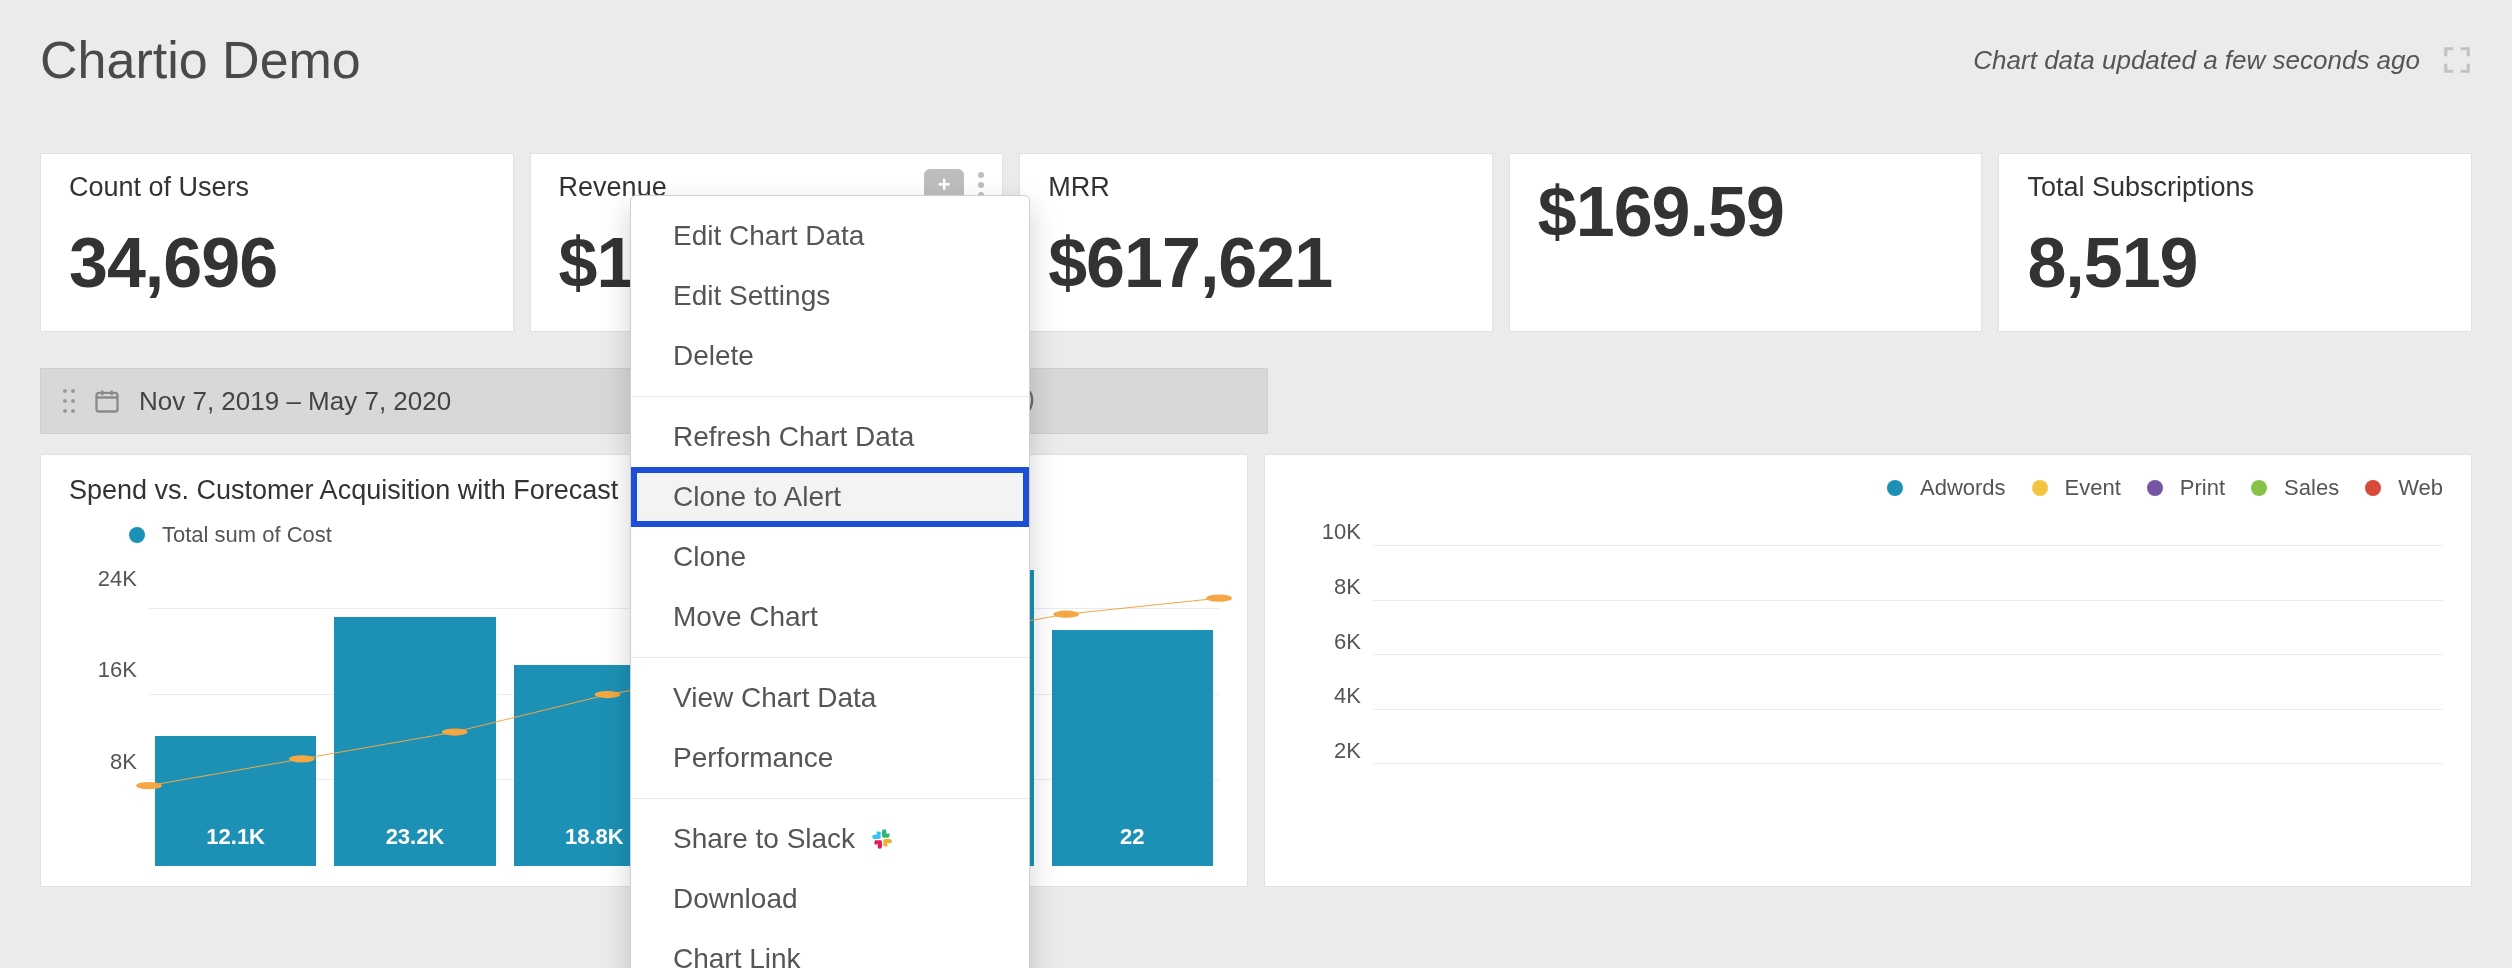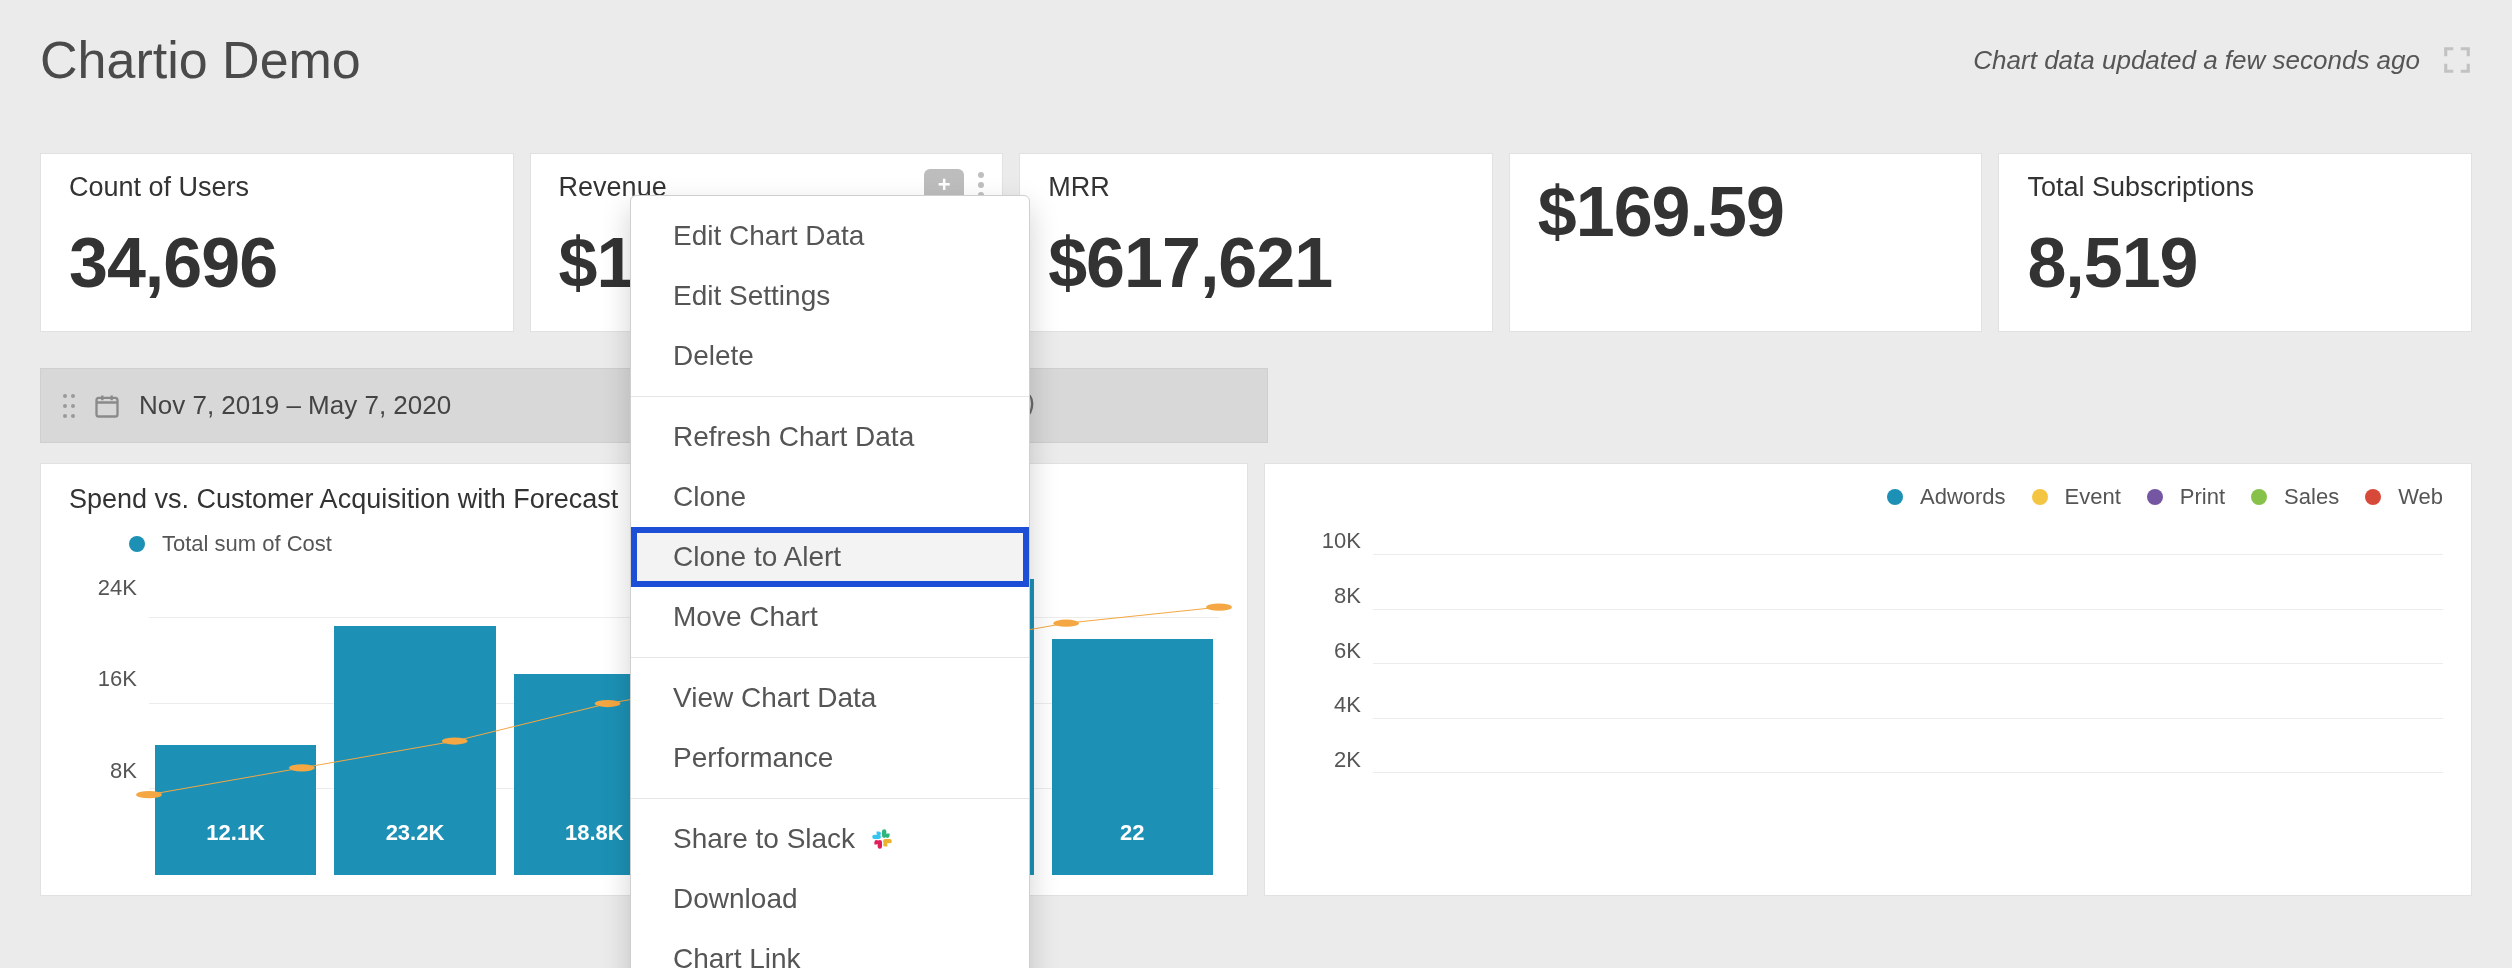--- a/index.html
+++ b/index.html
@@ -42,21 +42,21 @@
   .comment-icon::after{
     content:""; position:absolute; bottom:-8px; right:10px;
     border:6px solid transparent; border-top-color:#bdbdbd;
   }
   .kebab { display:flex; flex-direction:column; gap:4px; padding:4px; }
   .kebab span{ width:6px; height:6px; border-radius:50%; background:#bfbfbf; display:block;}
 
   
   .filters-row { display:flex; gap:16px; margin-bottom:20px; position:relative; }
   .filter-pill {
-    background:#d8d8d8; border:1px solid #cfcfcf; height:75px;
+    background:#d8d8d8; border:1px solid #cfcfcf; height:66px;
     display:flex; align-items:center; padding:0 22px; font-size:26px;
     color:#444; gap:18px;
   }
   .filter-pill .grip { display:flex; flex-direction:column; gap:6px; }
   .filter-pill .grip i{ width:4px; height:4px; background:#9a9a9a; border-radius:50%; display:block; }
   .filter-pill .grip-col{ display:flex; gap:4px; }
   .cal-icon svg, .funnel-icon svg { display:block; }
   .filter-campaign { font-style: italic; color:#6a6a6a; }
 
   
@@ -71,21 +71,21 @@
 
   .chart-area { position:relative; height:300px; display:flex; }
   .y-axis { display:flex; flex-direction:column; justify-content:space-between; align-items:flex-end;
             padding-right:12px; width:80px; height:100%; font-size:22px; color:#555; }
   .plot { flex:1; position:relative; border-top:0; }
   .grid-line { position:absolute; left:0; right:0; height:1px; background:#ececec; }
 
   
   .bars1-wrap{ position:absolute; left:0; right:0; bottom:0; top:0; display:flex; align-items:flex-end; gap:18px; padding: 0 6px;}
   .bar1 { flex:1; background:#1c91b5; position:relative; display:flex; align-items:flex-end; justify-content:center; }
-  .bar1 .val{ position:absolute; color:#fff; font-weight:700; font-size:22px; bottom:29px; }
+  .bar1 .val{ position:absolute; color:#fff; font-weight:700; font-size:22px; bottom:16px; }
 
   
   .line-svg{ position:absolute; left:0; top:0; width:100%; height:100%; overflow:visible;}
 
   
   .bars2-wrap{ position:absolute; left:0; right:0; bottom:0; top:0; display:flex; align-items:flex-end; gap:30px; padding:0 18px;}
   .group{ flex:1; display:flex; align-items:flex-end; gap:4px; justify-content:center;}
   .group .b{ width:18px; }
 
   
@@ -369,22 +369,22 @@
 
   <div class="menu">
     <div class="menu-group">
       <div class="menu-item">Edit Chart Data</div>
       <div class="menu-item">Edit Settings</div>
       <div class="menu-item">Delete</div>
     </div>
     <div class="menu-sep"></div>
     <div class="menu-group">
       <div class="menu-item">Refresh Chart Data</div>
+      <div class="menu-item selected">Clone to Alert</div>
       <div class="menu-item">Clone</div>
-      <div class="menu-item selected">Clone to Alert</div>
       <div class="menu-item">Move Chart</div>
     </div>
     <div class="menu-sep"></div>
     <div class="menu-group">
       <div class="menu-item">View Chart Data</div>
       <div class="menu-item">Performance</div>
     </div>
     <div class="menu-sep"></div>
     <div class="menu-group">
       <div class="menu-item">

